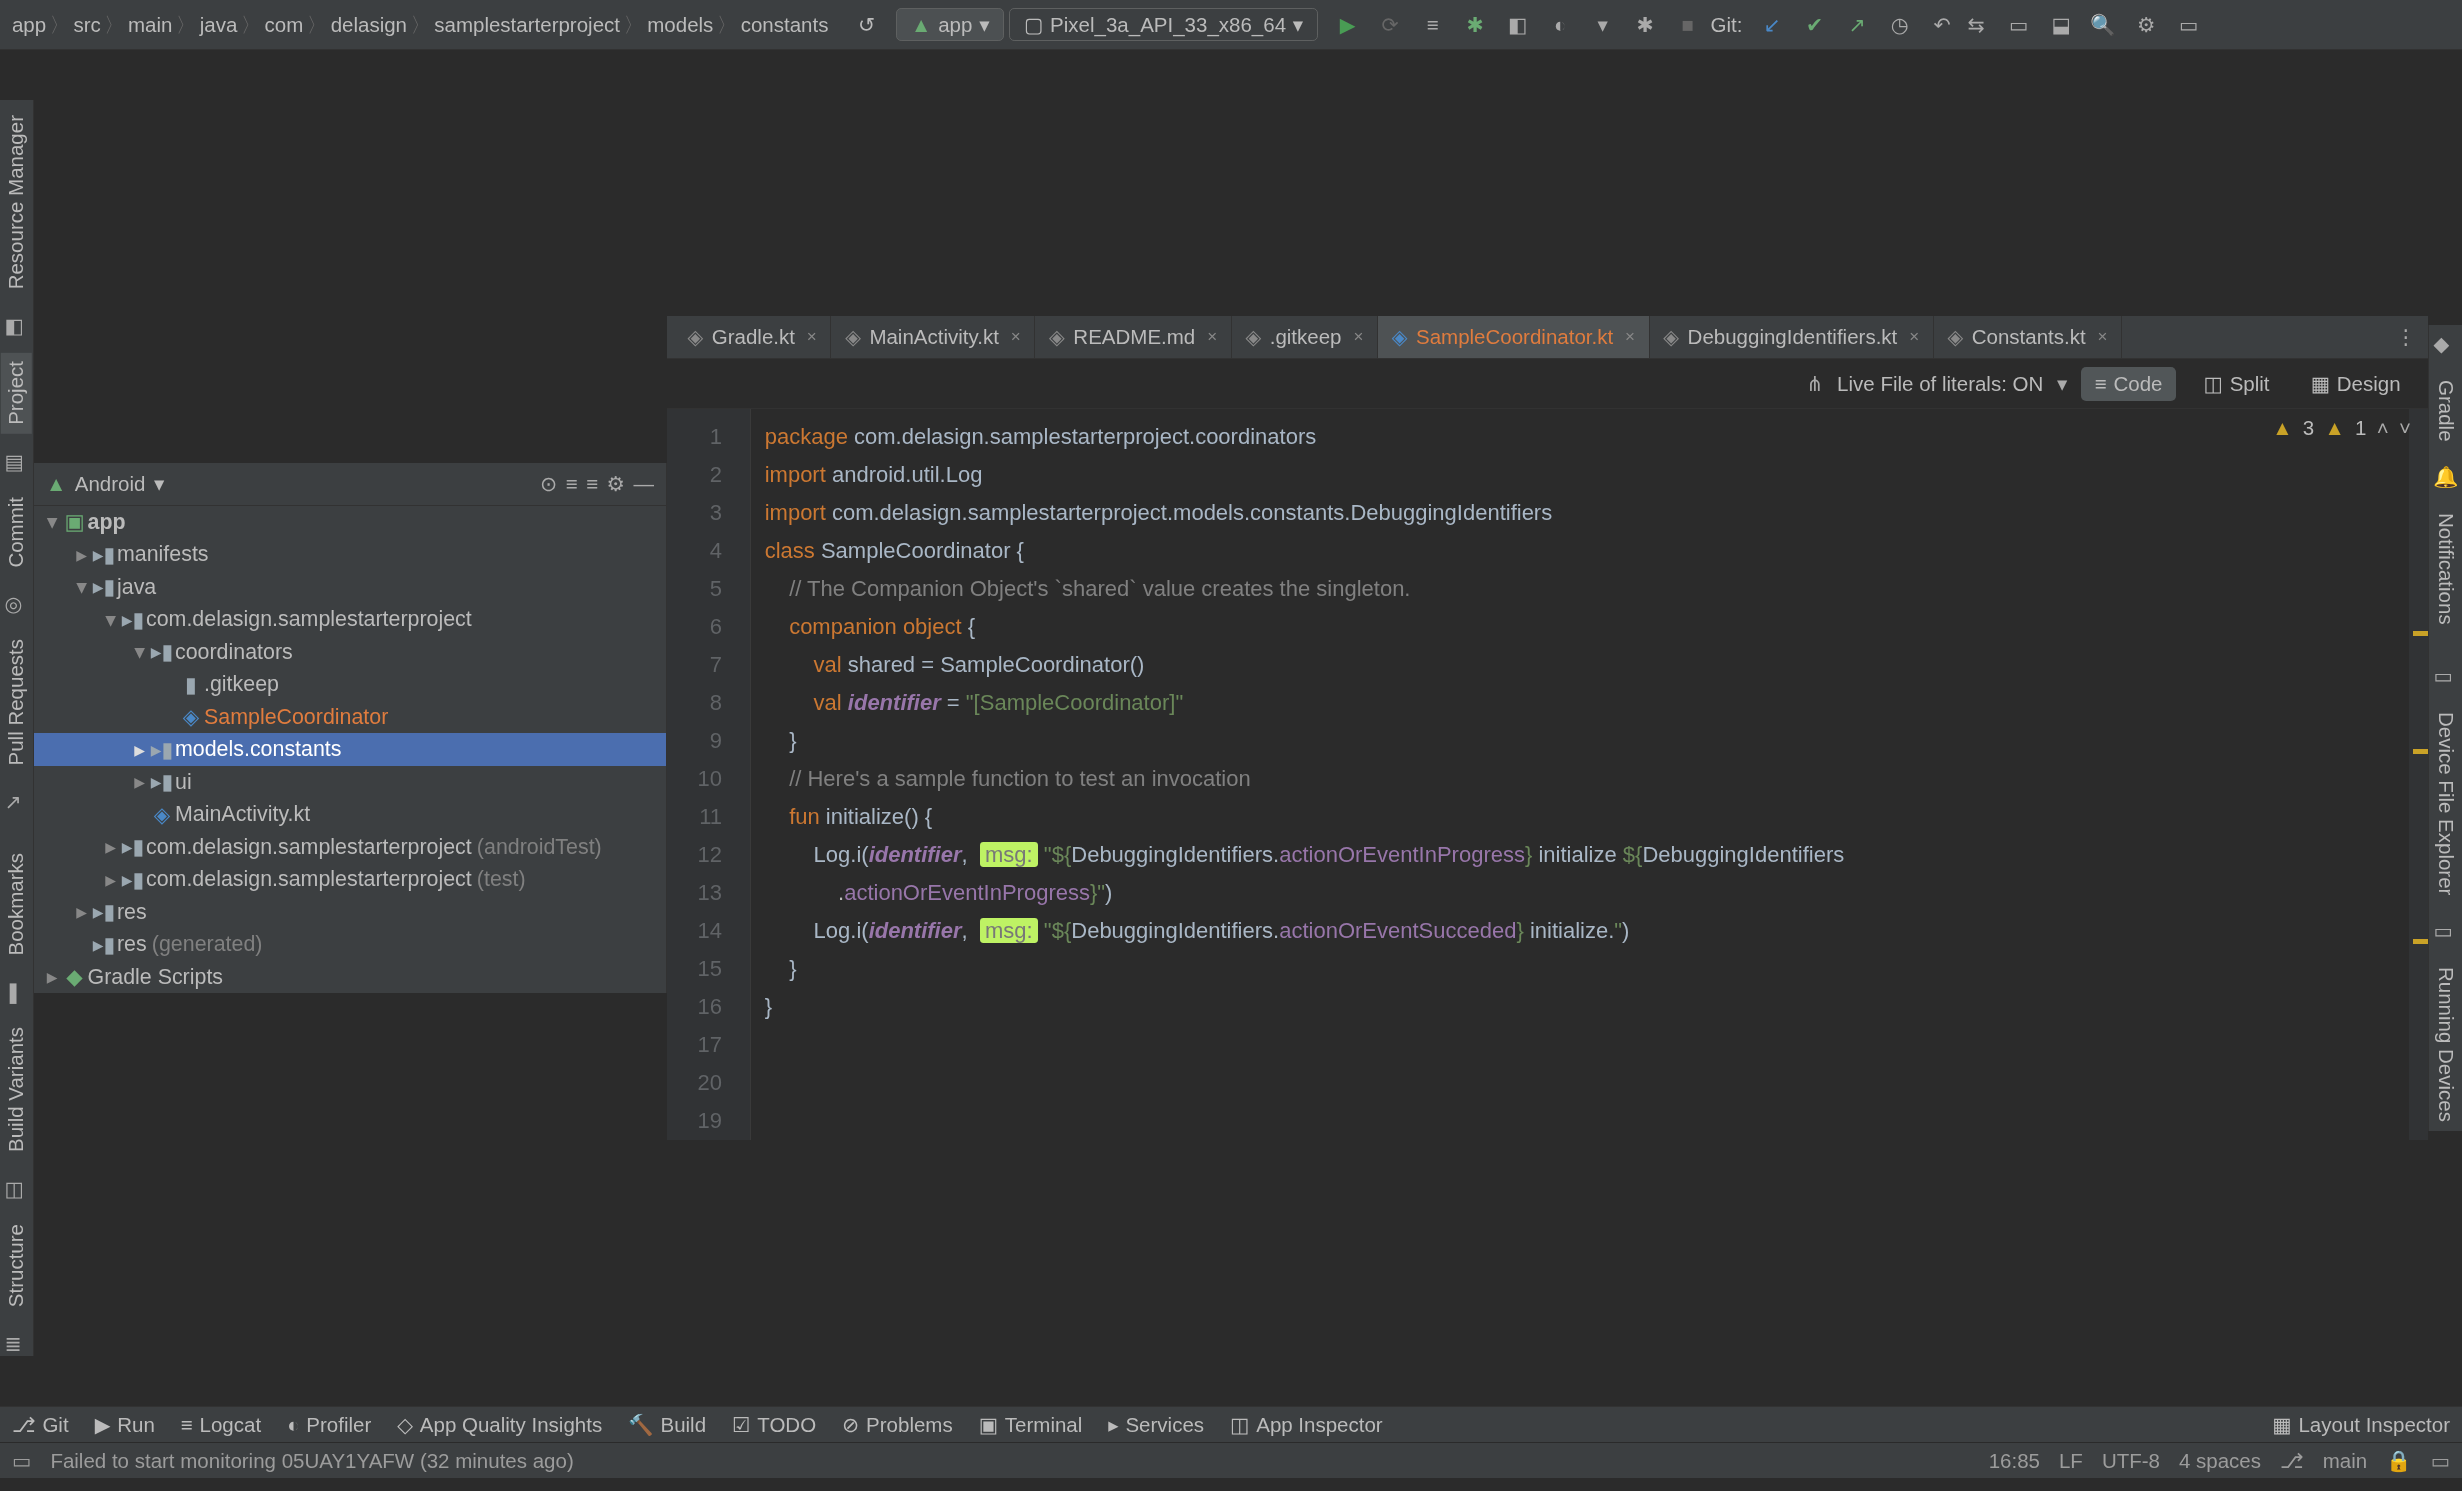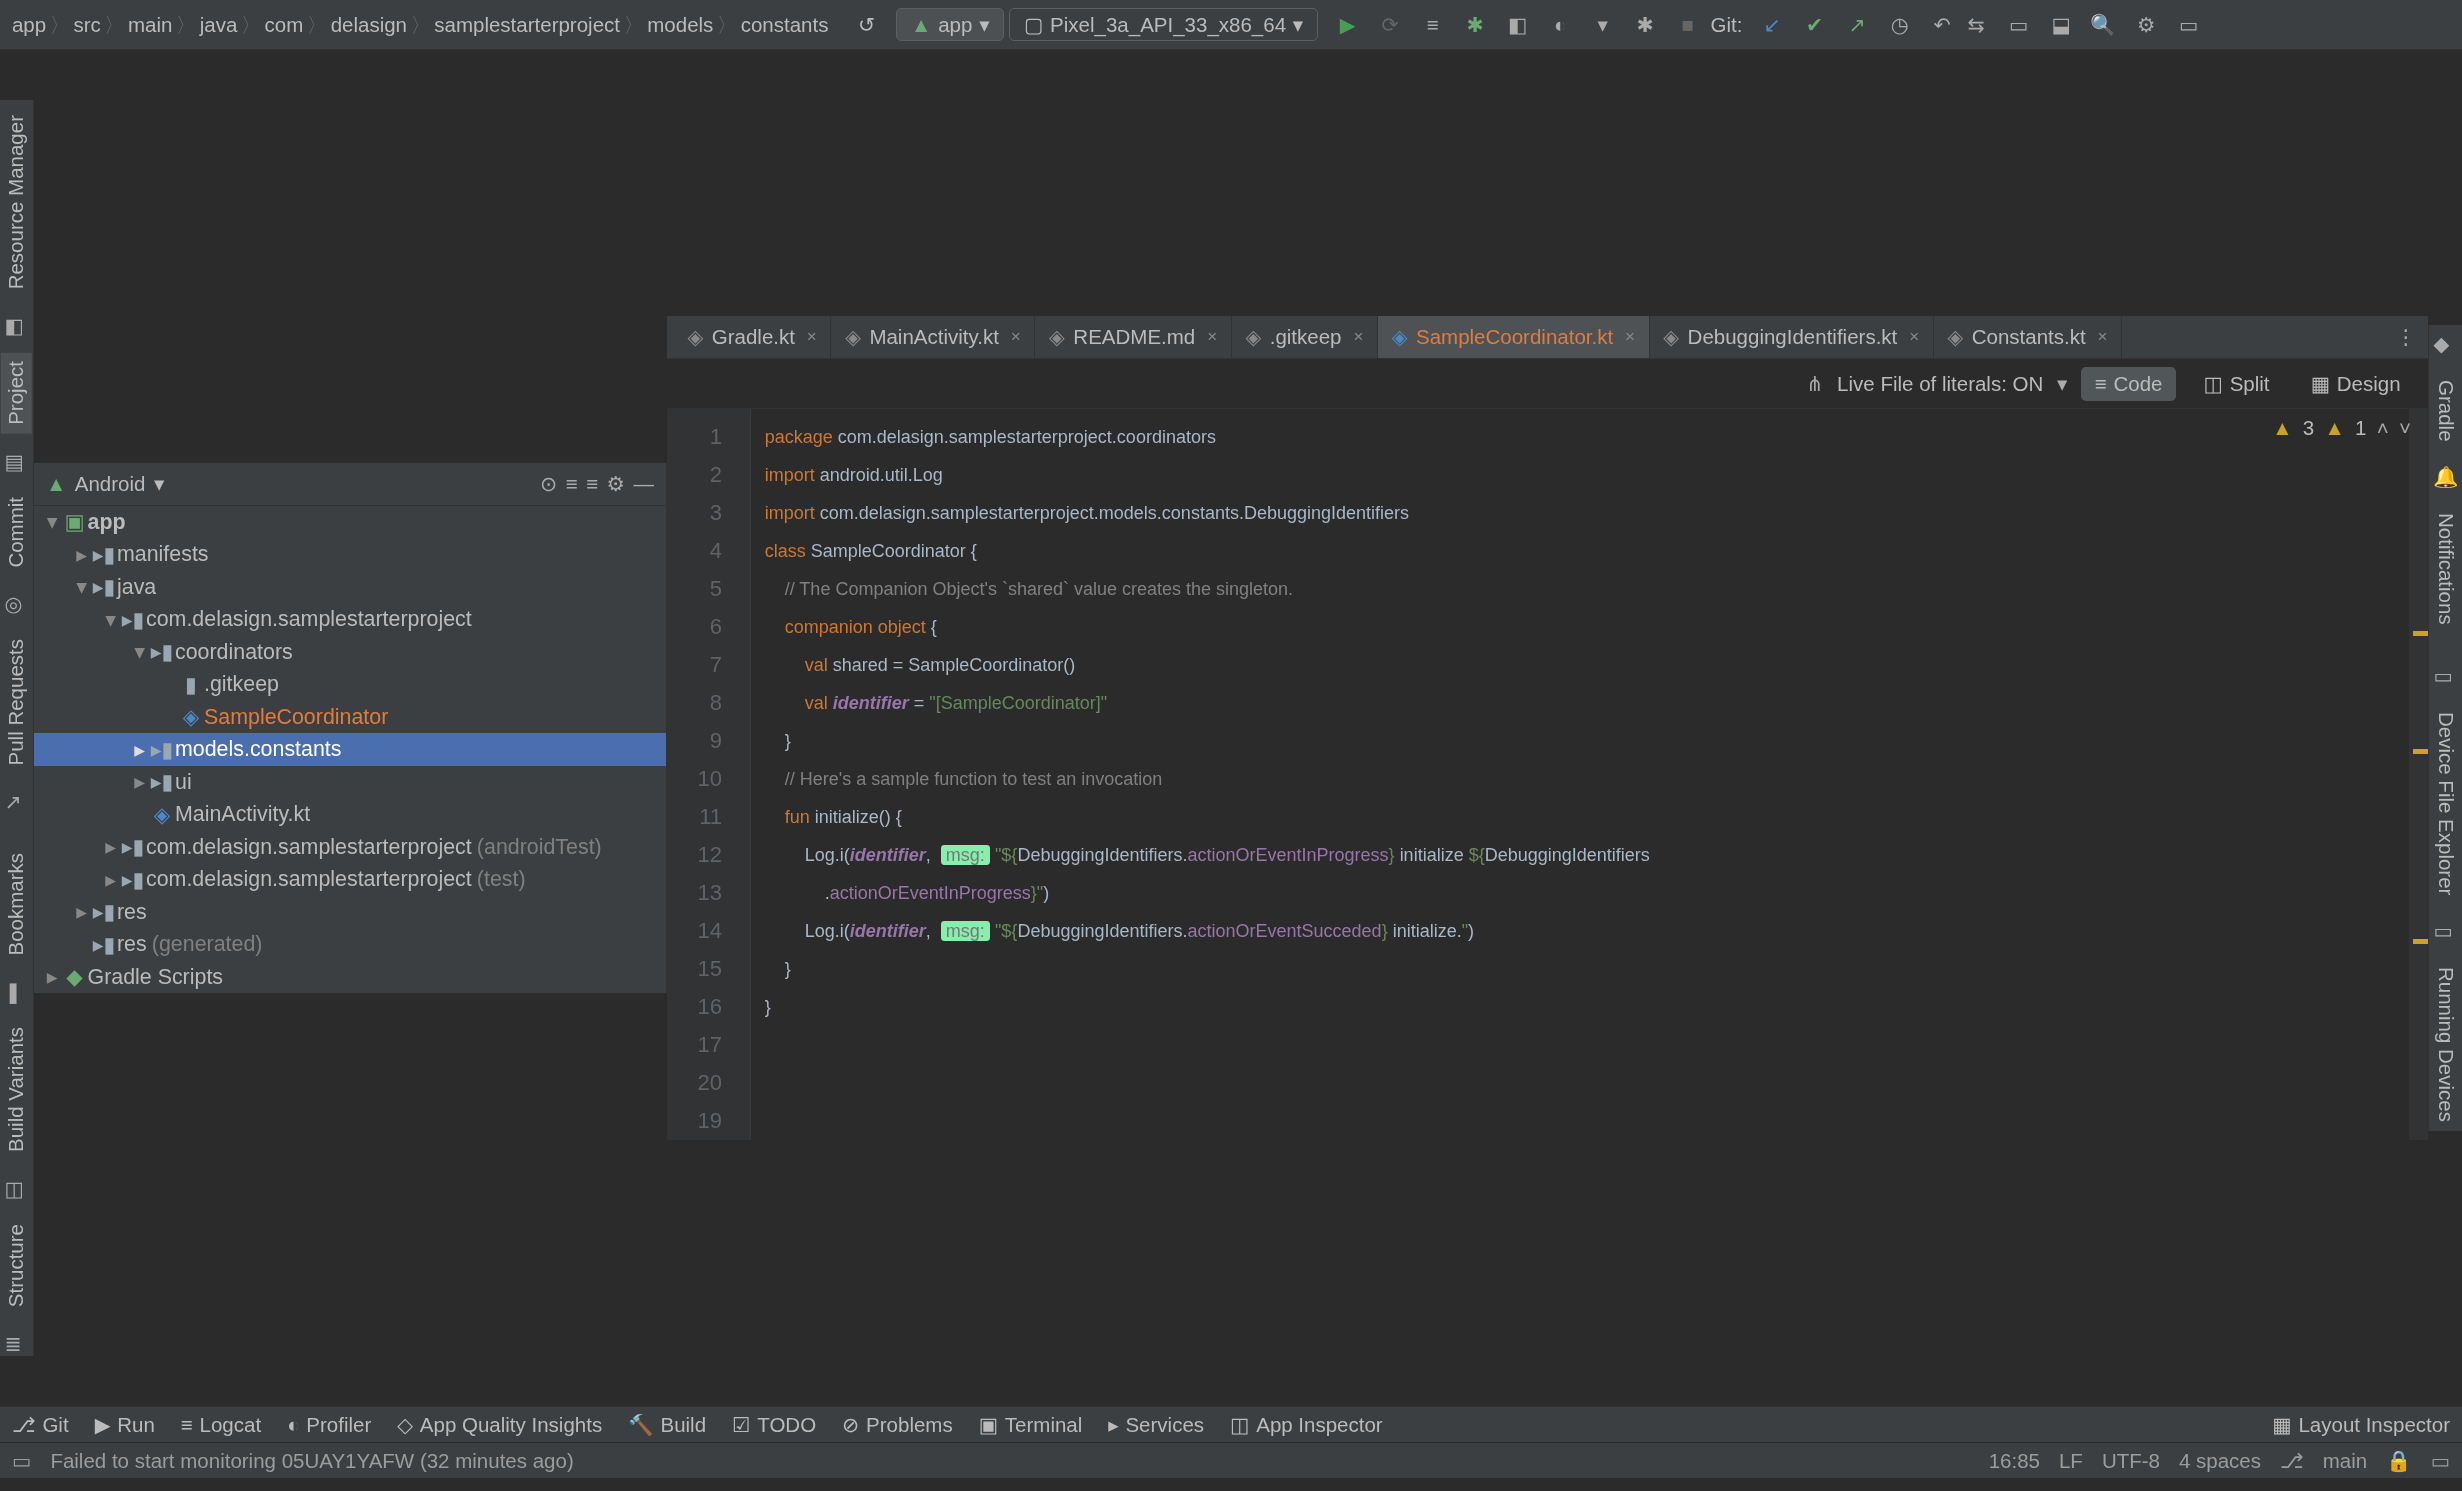--- a/index.html
+++ b/index.html
@@ -52,28 +52,28 @@
 .folder-icon { color:#9aa7b0; }
 
 
 .editor-wrap { flex:1; display:flex; flex-direction:column; background:#2b2b2b; }
 .editor-top { height:50px; display:flex; align-items:center; justify-content:flex-end; gap:13.7px; padding:0 13.7px; border-bottom:0.9px solid #323232; }
 .mode-btn { padding:5.1px 13.7px; border-radius:5.1px; color:#bbb; display:flex; align-items:center; gap:6.8px; }
 .mode-btn.active { background:#515658; }
 .editor-body { flex:1; display:flex; position:relative; }
 .gutter { width:67px; background:#313335; text-align:right; padding:8.5px 12px 0 0; color:#606366; font-family:Menlo,Consolas,monospace; font-size:22px; line-height:38px; }
 .fold-col { width:17px; background:#313335; border-right:0.9px solid #3a3a3a; }
-.code { flex:1; padding:8.5px 0 0 13.7px; font-family:Menlo,Consolas,monospace; font-size:18px; line-height:38px; white-space:pre; }
+.code { flex:1; padding:8.5px 0 0 13.7px; font-family:Menlo,Consolas,monospace; font-size:22px; line-height:38px; white-space:pre; }
 .kw { color:#cc7832; }
 .str { color:#6a8759; }
 .ident { color:#a9b7c6; }
 .cmt { color:#808080; }
 .purple { color:#9876aa; }
 .fld { font-style:italic; color:#9876aa;font-weight:bold; }
-.hint { background:#86efac; color:#787878; padding:0 5.1px; border-radius:3.4px; }
+.hint { background:#bef264; color:#787878; padding:0 5.1px; border-radius:3.4px; }
 .overlay-right { position:absolute; top:6.8px; right:17px; display:flex; align-items:center; gap:10.3px; }
 .warn-yellow { color:#c9a227; }
 .right-margin { width:19px; background:#313335; position:relative; }
 .rmark { position:absolute; right:0; width:15.4px; height:5.1px; }
 
 
 .bottombar { height:36px; background:#3c3f41; border-top:0.9px solid #323232; display:flex; align-items:center; padding:0 12px; gap:26px; }
 .bottombar .bitem { display:flex; align-items:center; gap:6.8px; color:#bbb; }
 .bottombar .filler { flex:1; }
 

